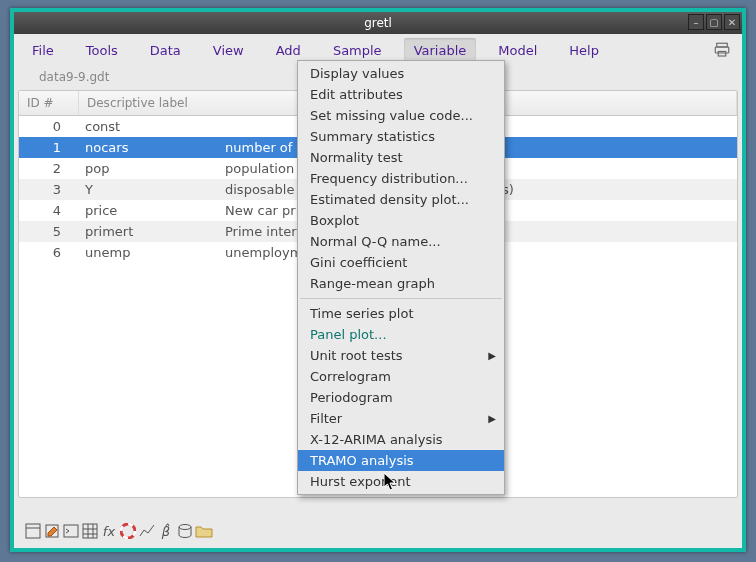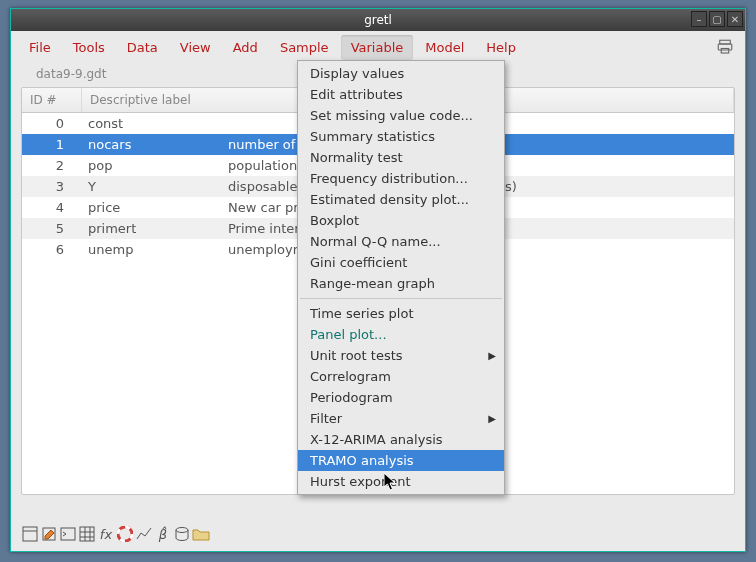--- a/index.html
+++ b/index.html
@@ -1,27 +1,27 @@
 <!DOCTYPE html>
 <html><head>
 <meta charset="utf-8">
 <style>
   * { box-sizing: border-box; margin: 0; padding: 0; font-family: "DejaVu Sans", Arial, sans-serif; }
   body { background: #5e7795; width: 756px; height: 562px; overflow: hidden; }
-  .window { position: absolute; left: 10px; top: 8px; width: 736px; height: 544px; background: #eaeaea; border: 1px solid #14b8a6; box-shadow: 0 0 4px rgba(0,0,0,.5); }
+  .window { position: absolute; left: 10px; top: 8px; width: 736px; height: 544px; background: #eaeaea; border: 4px solid #14b8a6; box-shadow: 0 0 4px rgba(0,0,0,.5); }
   .titlebar { height: 22px; background: linear-gradient(#5b5b5b,#3c3c3c); display:flex; align-items:center; justify-content:center; position:relative; }
   .titlebar .title { color:#fff; font-size:12px; }
   .titlebar .winbtns { position:absolute; right:2px; top:2px; display:flex; gap:2px; }
   .winbtn { width:16px; height:16px; background:#4a4a4a; border:1px solid #222; display:flex; align-items:center; justify-content:center; color:#ccc; font-size:10px; }
-  .menubar { height:32px; background:#eaeaea; display:flex; align-items:center; padding:13px 8px; gap:2px; font-size:13px; color:#b91c1c; }
+  .menubar { height:32px; background:#eaeaea; display:flex; align-items:center; padding:13px 8px; gap:12px; font-size:13px; color:#4c1d95; }
   .menuitem { padding:5px 10px; border-radius:3px; }
   .menuitem.open { background:#d6d6d6; box-shadow: inset 0 1px 2px rgba(0,0,0,.15); }
   .printer { margin-left:auto; width:22px; height:18px; }
   .subtitle { font-size:12px; color:#888; padding:4px 25px 6px; }
-  .tablewrap { margin:0 10px; border:1px solid #c8c8c8; background:#fff; height:408px; position:relative; overflow:hidden; border-radius:2px;}
+  .tablewrap { margin:0 4px; border:1px solid #c8c8c8; background:#fff; height:408px; position:relative; overflow:hidden; border-radius:2px;}
   .thead { display:flex; background:linear-gradient(#f7f7f7,#eaeaea); border-bottom:1px solid #c8c8c8; font-size:12px; color:#888; }
   .th { padding:5px 8px; border-right:1px solid #dcdcdc; }
   .th.id { width:60px; }
   .th.name { width:140px; }
   .th.desc { flex:1; }
   .tbody { font-size:13px; color:#555; }
   .tr { display:flex; height:21px; align-items:center; }
   .tr:nth-child(even){ background:#f0f0f0; }
   .tr.selected { background:#3b84d8; color:#fff; }
   .td.id { width:60px; text-align:right; padding-right:18px; }

